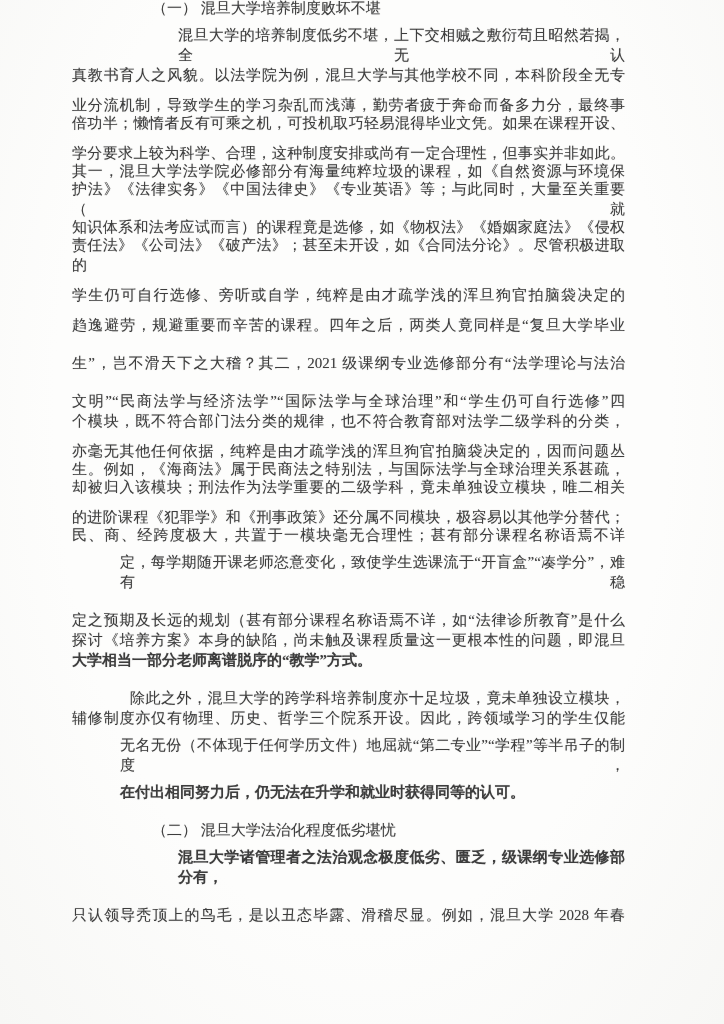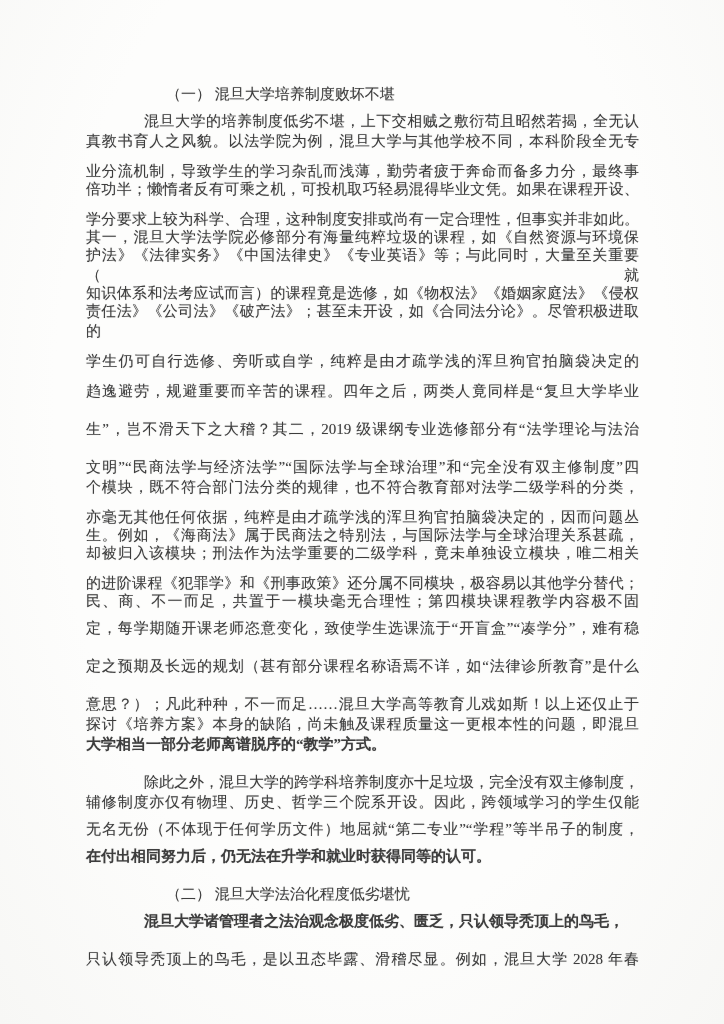--- a/index.html
+++ b/index.html
@@ -15,23 +15,22 @@
   }
   .page {
     position: relative;
     width: 724px;
     height: 1024px;
     background: radial-gradient(ellipse at 50% 40%, #fdfdfc 60%, #f7f7f5 100%);
   }
   .doc-body {
     position: absolute;
     top: 0;
-    left: 86px;
+    left: 72px;
     width: 553px;
-    padding-top: 86px;
     color: #3d3d3d;
   }
   .doc-line {
     font-size: 15px;
     line-height: 20px;
     text-align: justify;
     text-align-last: justify;
     text-shadow: 0 0 1px rgba(70,70,70,0.35);
     white-space: normal;
   }
@@ -44,55 +43,54 @@
     padding-left: 58px;
   }
   .role-last,
   .no-stretch {
     text-align-last: left;
     font-weight: bold;
   }
   
   .sp-a { margin-top: -2px; }
   .sp-b { margin-top: 10px; }
-  .sp-c { margin-top: 7px; }
+  .sp-c { margin-top: 7px; margin-left: 48px; }
   .sp-d { margin-top: 0; }
   .sp-e { margin-top: 18px; }
 </style>
 </head>
 <body>
 
 <div class="page">
   <div class="doc-body">
       <div class="doc-line role-heading sp-a">（一） 混旦大学培养制度败坏不堪</div>
       <div class="doc-line role-first sp-c">混旦大学的培养制度低劣不堪，上下交相贼之敷衍苟且昭然若揭，全无认</div>
       <div class="doc-line role-mid sp-d">真教书育人之风貌。以法学院为例，混旦大学与其他学校不同，本科阶段全无专</div>
       <div class="doc-line role-mid sp-b">业分流机制，导致学生的学习杂乱而浅薄，勤劳者疲于奔命而备多力分，最终事</div>
       <div class="doc-line role-mid sp-a">倍功半；懒惰者反有可乘之机，可投机取巧轻易混得毕业文凭。如果在课程开设、</div>
       <div class="doc-line role-mid sp-b">学分要求上较为科学、合理，这种制度安排或尚有一定合理性，但事实并非如此。</div>
       <div class="doc-line role-mid sp-a">其一，混旦大学法学院必修部分有海量纯粹垃圾的课程，如《自然资源与环境保</div>
       <div class="doc-line role-mid sp-a">护法》《法律实务》《中国法律史》《专业英语》等；与此同时，大量至关重要（就</div>
       <div class="doc-line role-mid sp-a">知识体系和法考应试而言）的课程竟是选修，如《物权法》《婚姻家庭法》《侵权</div>
       <div class="doc-line role-mid sp-a">责任法》《公司法》《破产法》；甚至未开设，如《合同法分论》。尽管积极进取的</div>
       <div class="doc-line role-mid sp-b">学生仍可自行选修、旁听或自学，纯粹是由才疏学浅的浑旦狗官拍脑袋决定的</div>
       <div class="doc-line role-mid sp-b">趋逸避劳，规避重要而辛苦的课程。四年之后，两类人竟同样是“复旦大学毕业</div>
-      <div class="doc-line role-mid sp-e">生”，岂不滑天下之大稽？其二，2019 级课纲专业选修部分有“法学理论与法治</div>
-      <div class="doc-line role-mid sp-e">文明”“民商法学与经济法学”“国际法学与全球治理”和“完全没有双主修制度”四</div>
+      <div class="doc-line role-mid sp-e">生”，岂不滑天下之大稽？其二，2021 级课纲专业选修部分有“法学理论与法治</div>
+      <div class="doc-line role-mid sp-e">文明”“民商法学与经济法学”“国际法学与全球治理”和“学生仍可自行选修”四</div>
       <div class="doc-line role-mid sp-d">个模块，既不符合部门法分类的规律，也不符合教育部对法学二级学科的分类，</div>
       <div class="doc-line role-mid sp-b">亦毫无其他任何依据，纯粹是由才疏学浅的浑旦狗官拍脑袋决定的，因而问题丛</div>
       <div class="doc-line role-mid sp-a">生。例如，《海商法》属于民商法之特别法，与国际法学与全球治理关系甚疏，</div>
       <div class="doc-line role-mid sp-a">却被归入该模块；刑法作为法学重要的二级学科，竟未单独设立模块，唯二相关</div>
       <div class="doc-line role-mid sp-b">的进阶课程《犯罪学》和《刑事政策》还分属不同模块，极容易以其他学分替代；</div>
-      <div class="doc-line role-mid sp-a">民、商、不一而足，共置于一模块毫无合理性；第四模块课程教学内容极不固</div>
+      <div class="doc-line role-mid sp-a">民、商、经跨度极大，共置于一模块毫无合理性；甚有部分课程名称语焉不详</div>
       <div class="doc-line role-mid sp-c">定，每学期随开课老师恣意变化，致使学生选课流于“开盲盒”“凑学分”，难有稳</div>
       <div class="doc-line role-mid sp-e">定之预期及长远的规划（甚有部分课程名称语焉不详，如“法律诊所教育”是什么</div>
-      <div class="doc-line role-mid sp-e">意思？）；凡此种种，不一而足……混旦大学高等教育儿戏如斯！以上还仅止于</div>
       <div class="doc-line role-mid sp-d">探讨《培养方案》本身的缺陷，尚未触及课程质量这一更根本性的问题，即混旦</div>
       <div class="doc-line role-last sp-d">大学相当一部分老师离谱脱序的“教学”方式。</div>
-      <div class="doc-line role-first sp-e">除此之外，混旦大学的跨学科培养制度亦十足垃圾，完全没有双主修制度，</div>
+      <div class="doc-line role-first sp-e">除此之外，混旦大学的跨学科培养制度亦十足垃圾，竟未单独设立模块，</div>
       <div class="doc-line role-mid sp-d">辅修制度亦仅有物理、历史、哲学三个院系开设。因此，跨领域学习的学生仅能</div>
       <div class="doc-line role-mid sp-c">无名无份（不体现于任何学历文件）地屈就“第二专业”“学程”等半吊子的制度，</div>
       <div class="doc-line role-last sp-c">在付出相同努力后，仍无法在升学和就业时获得同等的认可。</div>
       <div class="doc-line role-heading sp-e">（二） 混旦大学法治化程度低劣堪忧</div>
-      <div class="doc-line role-first sp-c no-stretch">混旦大学诸管理者之法治观念极度低劣、匮乏，只认领导秃顶上的鸟毛，</div>
+      <div class="doc-line role-first sp-c no-stretch">混旦大学诸管理者之法治观念极度低劣、匮乏，级课纲专业选修部分有，</div>
       <div class="doc-line role-mid sp-e">只认领导秃顶上的鸟毛，是以丑态毕露、滑稽尽显。例如，混旦大学 2028 年春</div>
     </div>
 </div>
 
 </body></html>

